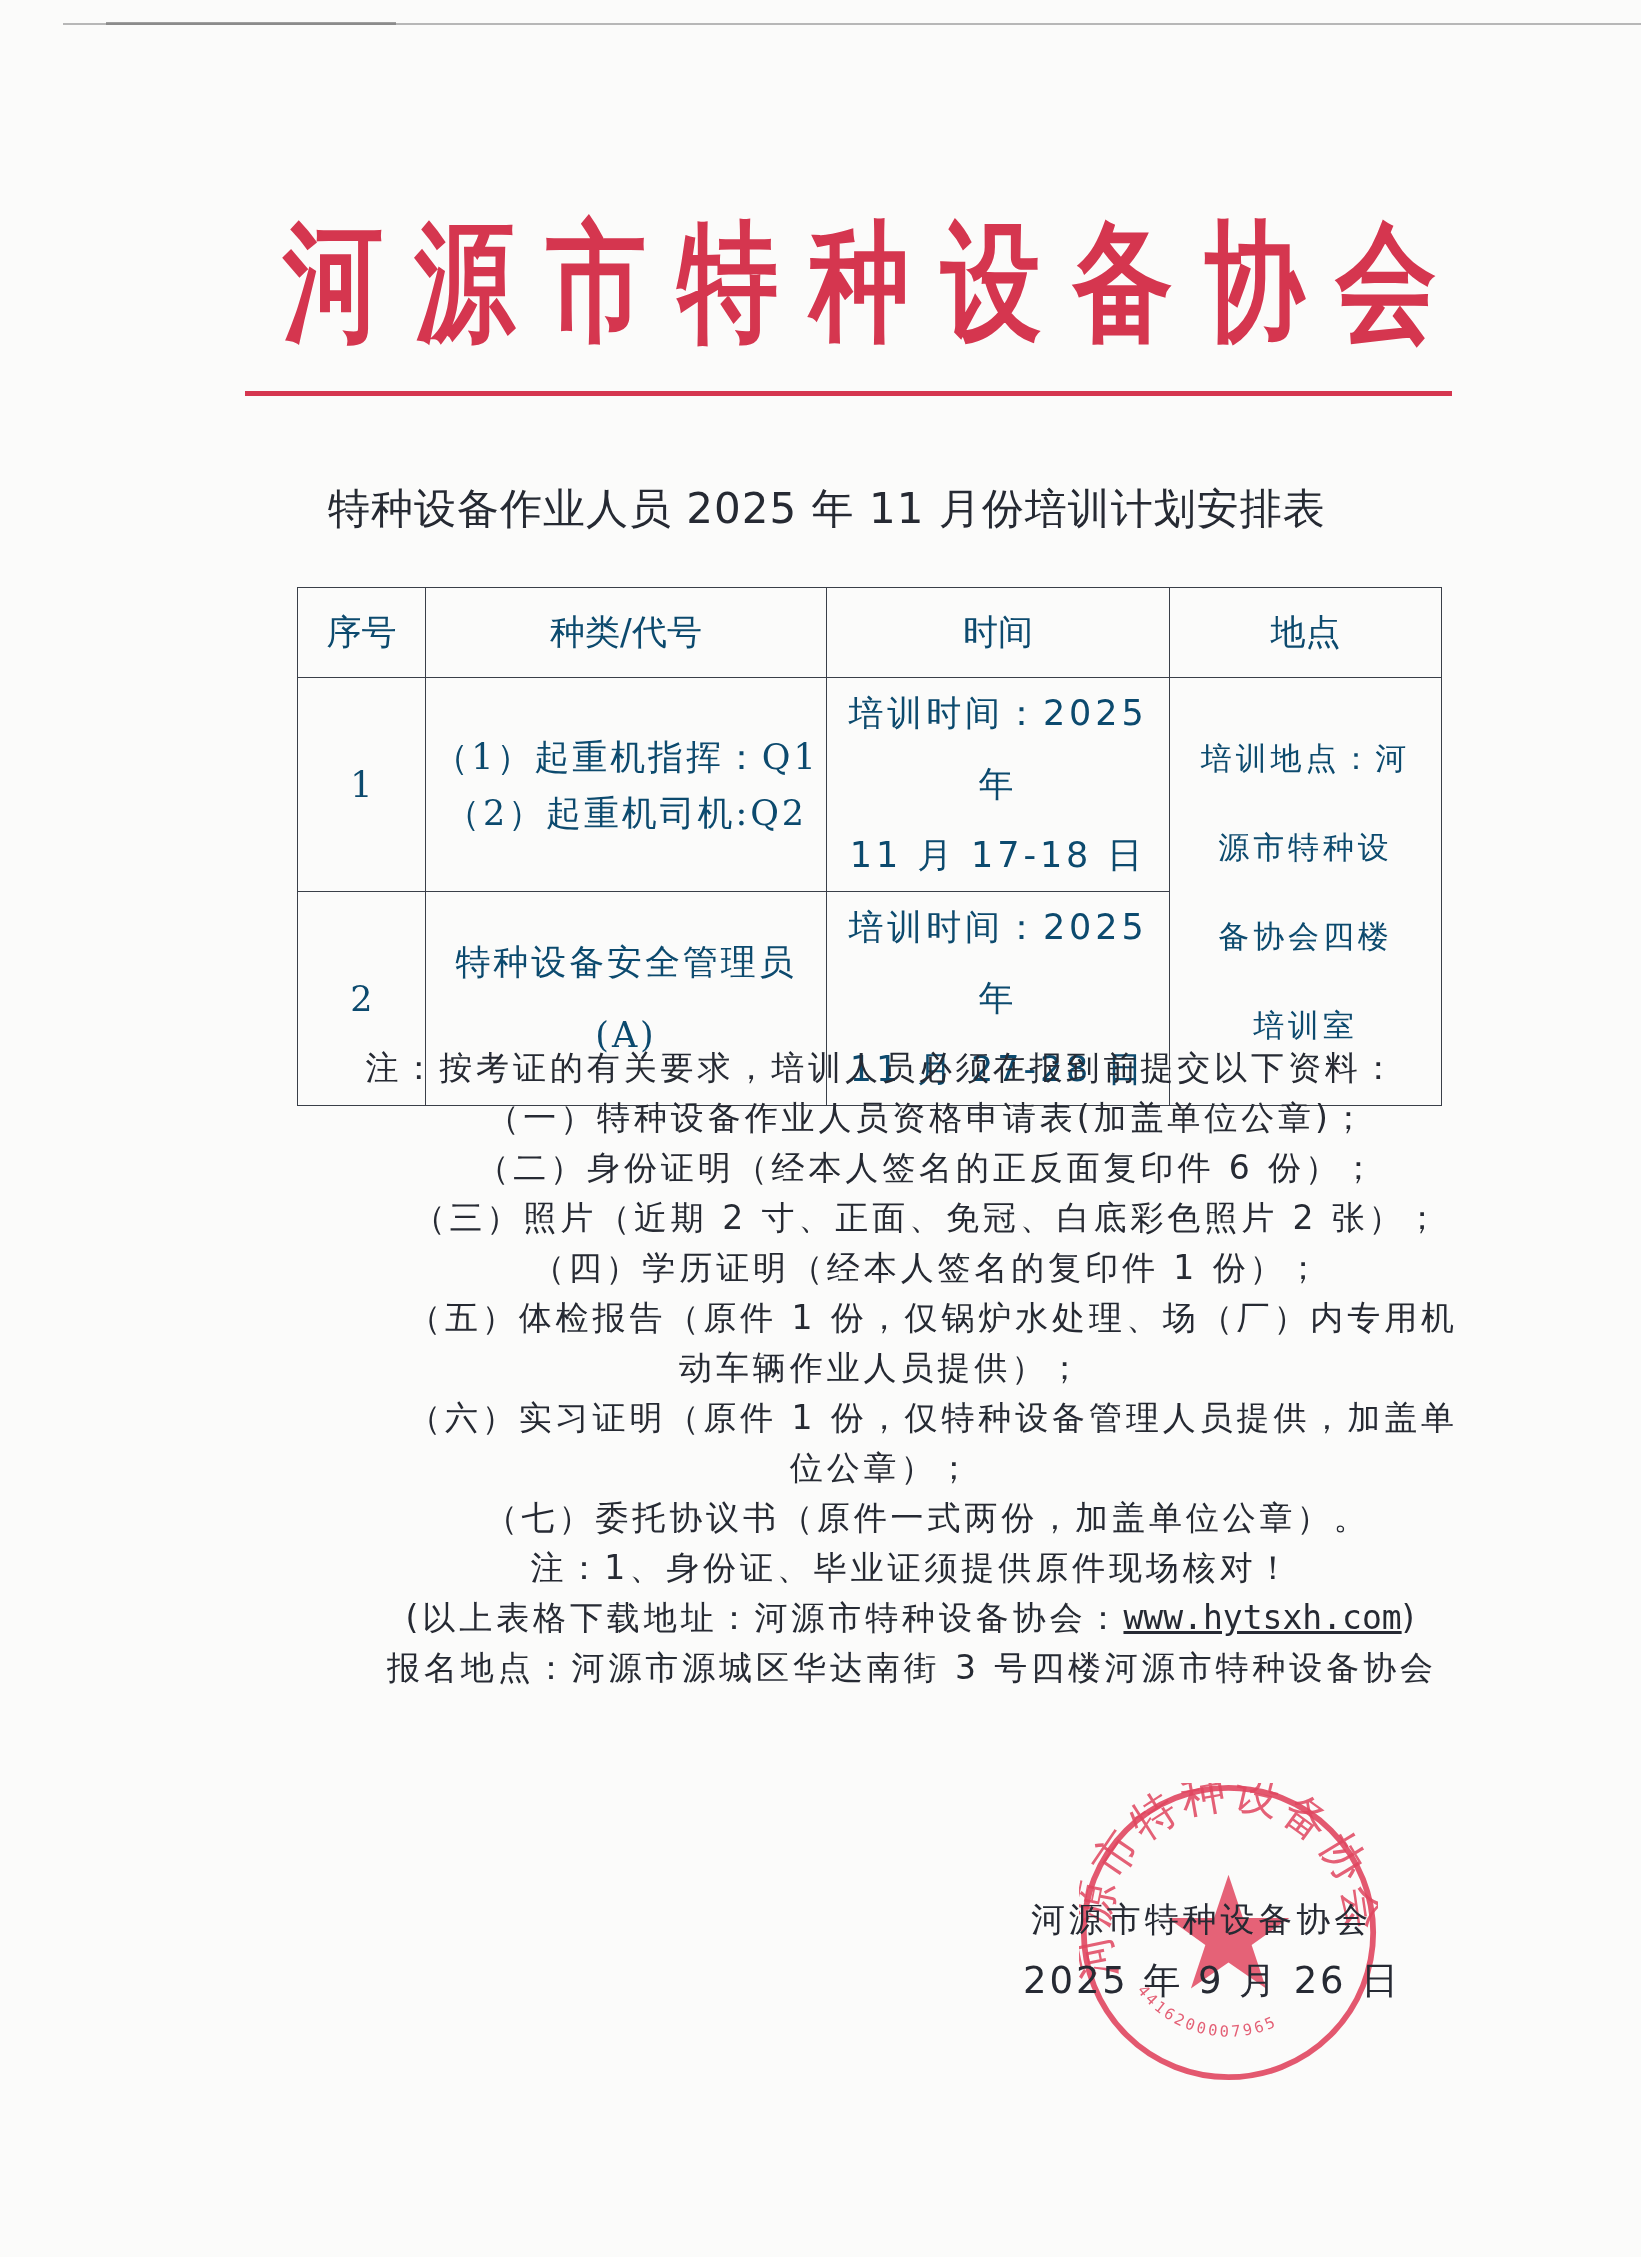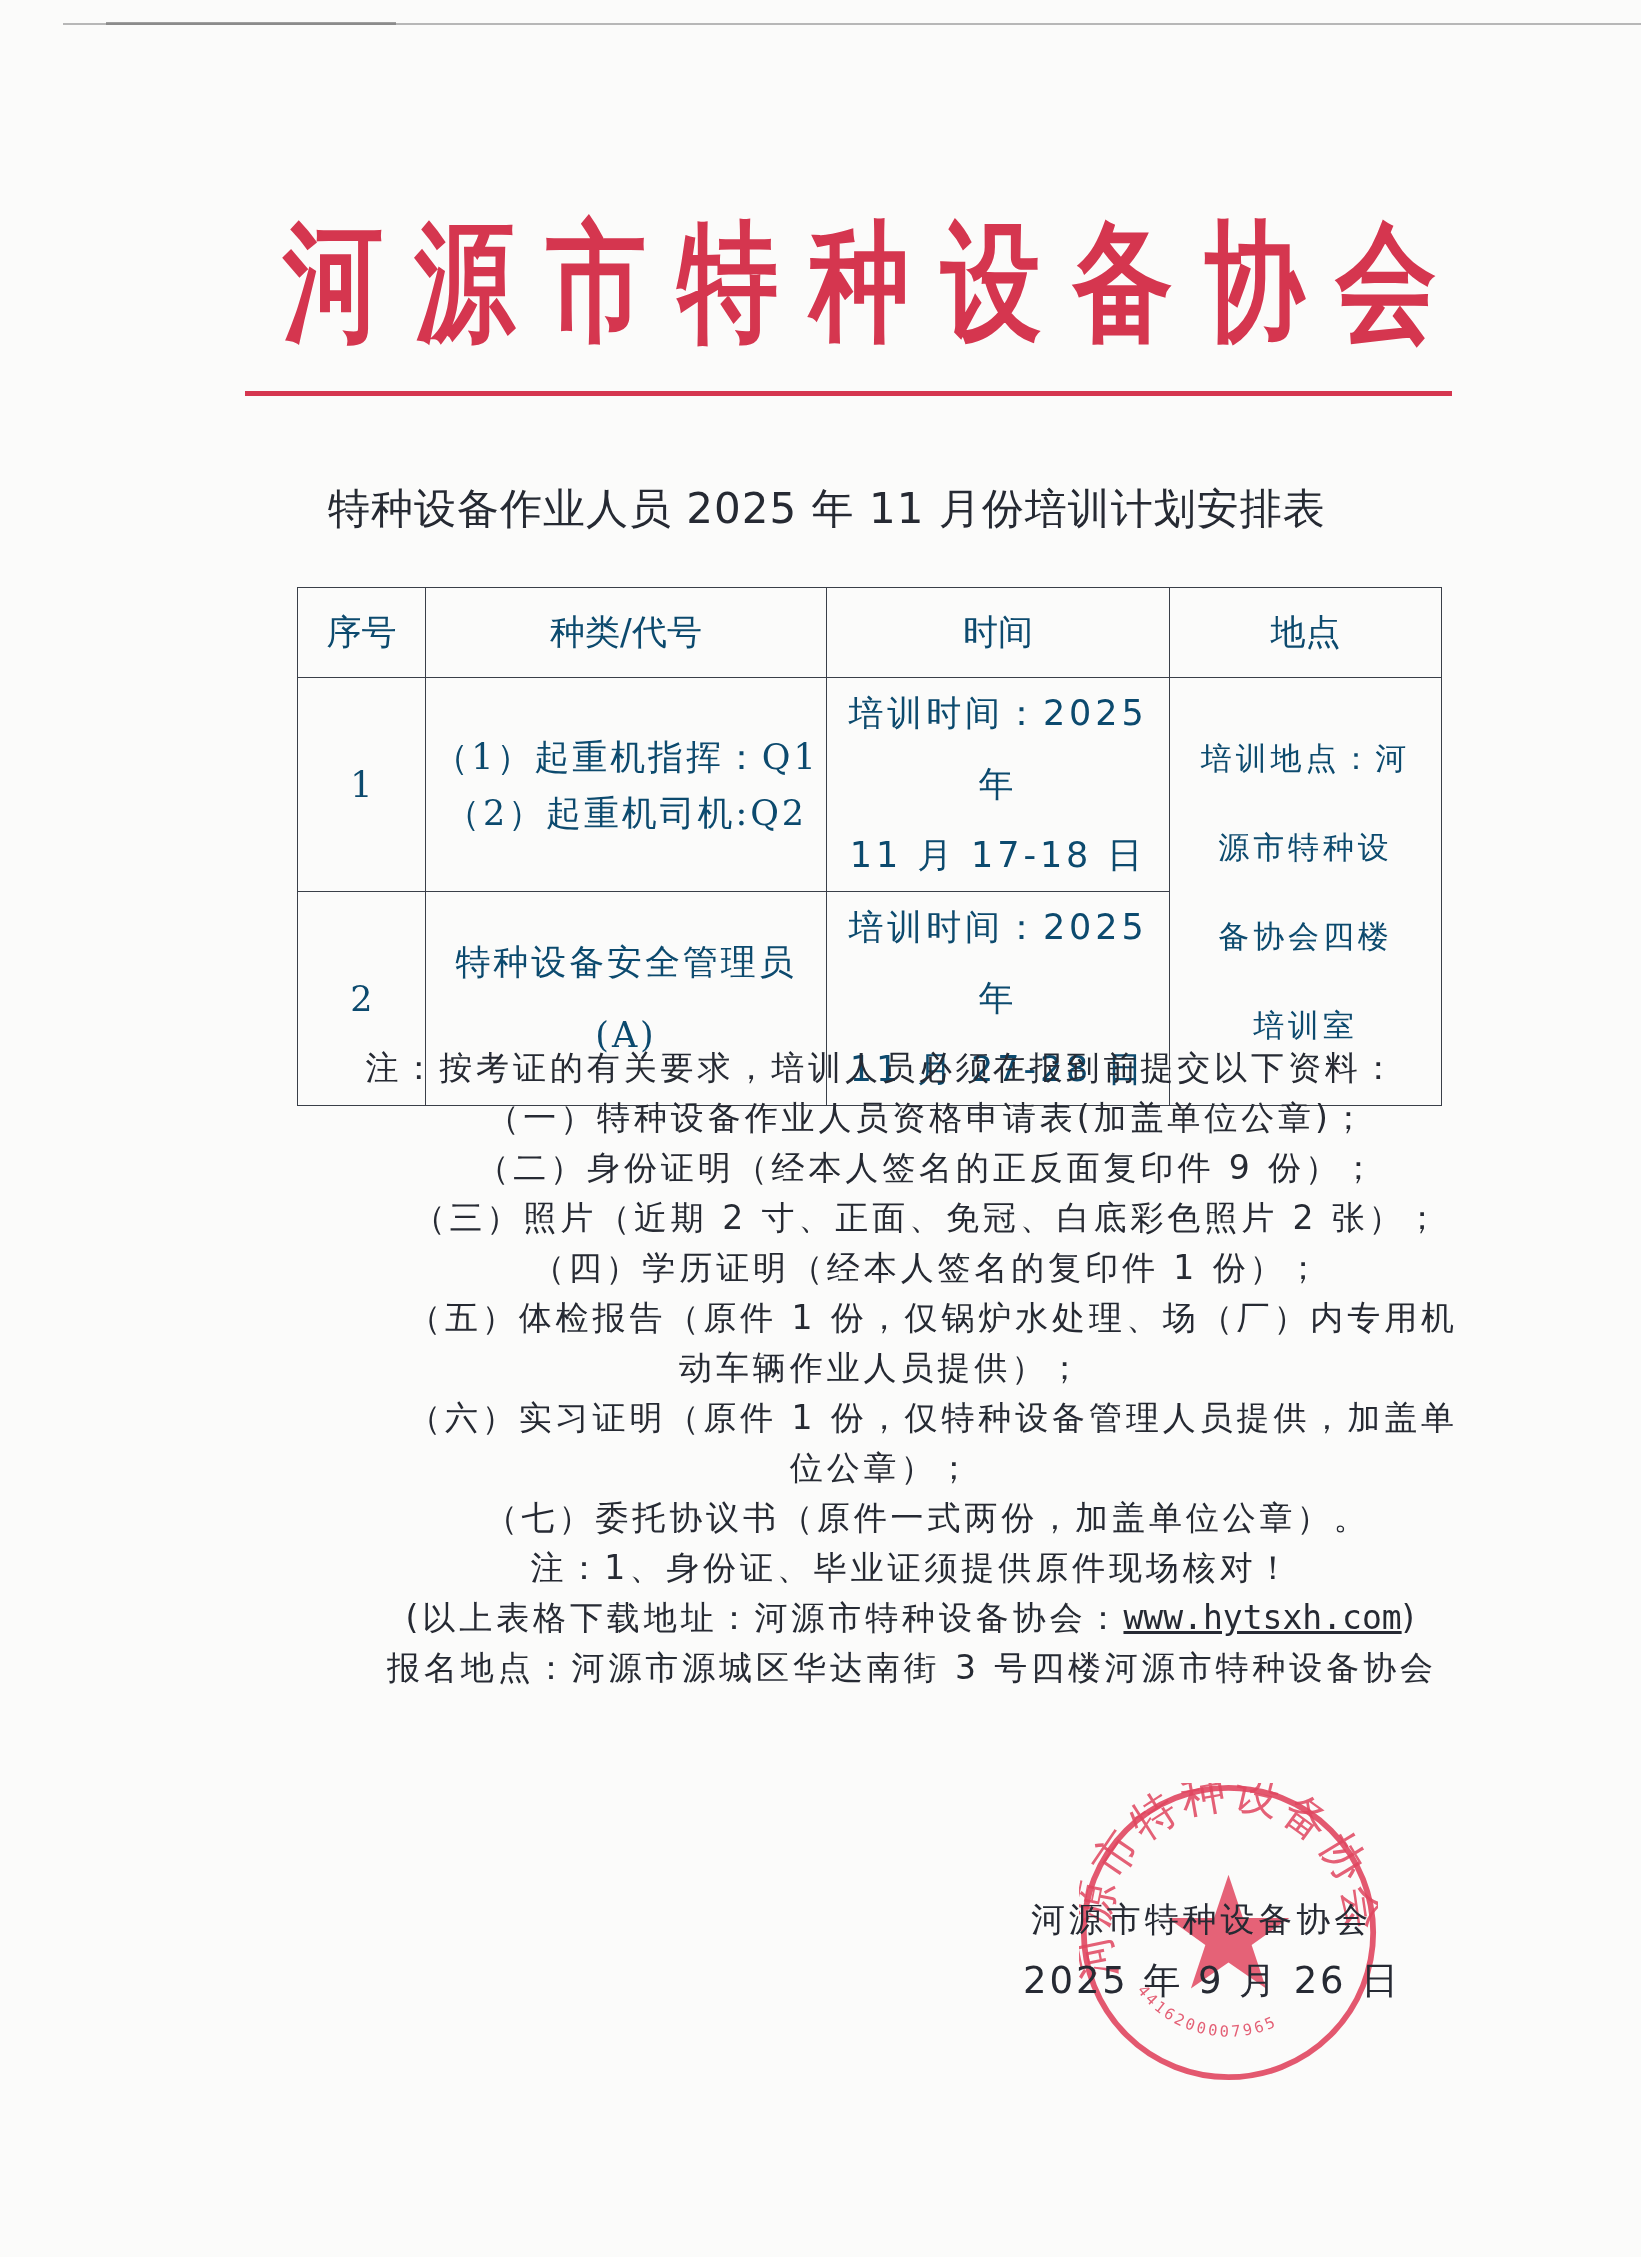--- a/index.html
+++ b/index.html
@@ -129,21 +129,21 @@
         <div class="time-text">培训时间：2025 年</div>
         <div class="time-text">11 月 27-28 日</div>
       </td>
     </tr>
   </tbody>
 </table>
 
 <div class="notes">
   <div class="line">注：按考证的有关要求，培训人员必须在报到前提交以下资料：</div>
   <div class="line indent">（一）特种设备作业人员资格申请表(加盖单位公章)；</div>
-  <div class="line indent">（二）身份证明（经本人签名的正反面复印件 9 份）；</div>
+  <div class="line indent">（二）身份证明（经本人签名的正反面复印件 6 份）；</div>
   <div class="line indent">（三）照片（近期 2 寸、正面、免冠、白底彩色照片 2 张）；</div>
   <div class="line indent">（四）学历证明（经本人签名的复印件 1 份）；</div>
   <div class="line indent">（五）体检报告（原件 1 份，仅锅炉水处理、场（厂）内专用机</div>
   <div class="line">动车辆作业人员提供）；</div>
   <div class="line indent">（六）实习证明（原件 1 份，仅特种设备管理人员提供，加盖单</div>
   <div class="line">位公章）；</div>
   <div class="line indent">（七）委托协议书（原件一式两份，加盖单位公章）。</div>
   <div class="line indent2">注：1、身份证、毕业证须提供原件现场核对！</div>
   <div class="line indent2"><span>(以上表格下载地址：河源市特种设备协会：</span><a>www.hytsxh.com</a><span>)</span></div>
   <div class="line indent2">报名地点：河源市源城区华达南街 3 号四楼河源市特种设备协会</div>

